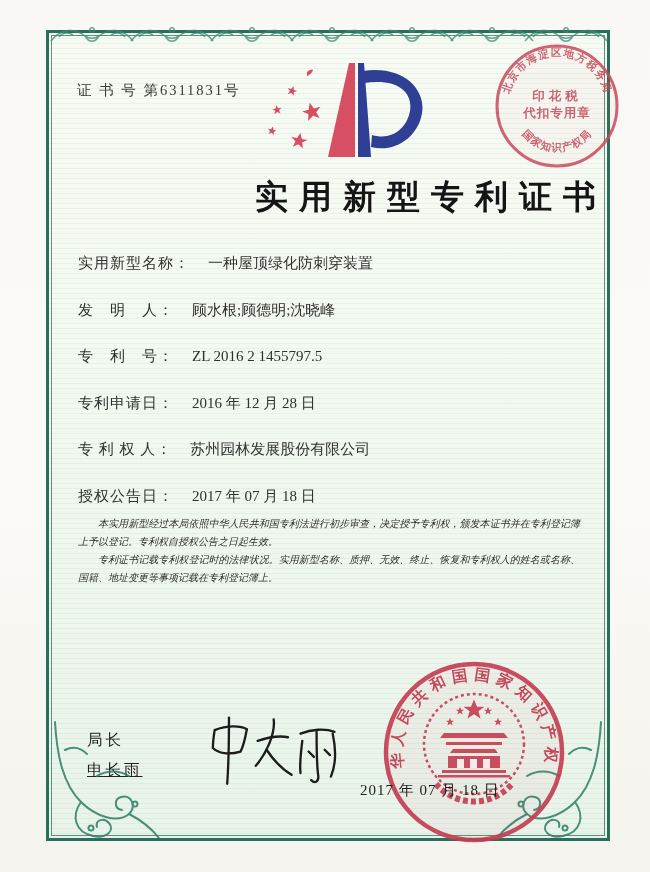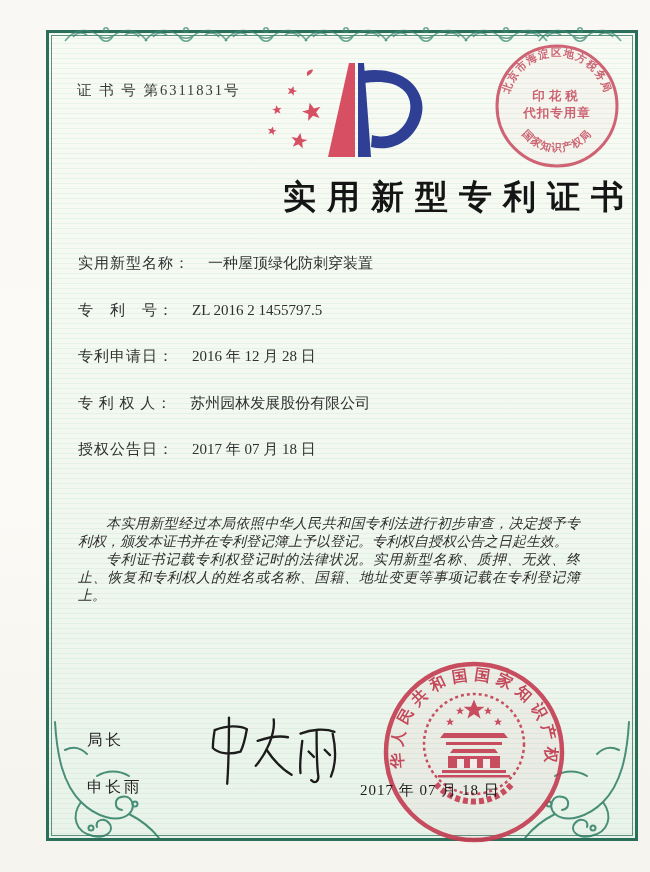--- a/index.html
+++ b/index.html
@@ -4,37 +4,37 @@
 <style>
   html,body{margin:0;padding:0;}
   body{width:650px;height:872px;background:#efeeea;}
   .photo{position:relative;width:650px;height:872px;overflow:hidden;
          background:linear-gradient(180deg,#f9f8f4 0%,#fbfaf6 55%,#f4f3ee 100%);
          font-family:"Liberation Serif","DejaVu Serif",serif;color:#2a2a2a;}
   .frame{position:absolute;left:46px;top:30px;width:558px;height:805px;
          border:3px solid #2b6e59;
          background:
            repeating-linear-gradient(180deg, rgba(150,205,175,.16) 0 1px, rgba(255,255,255,0) 1px 5px),
-           linear-gradient(180deg,#f8fbf4 0%,#f2f8f0 55%,#e9f3ea 100%); padding-left: 28px;}
+           linear-gradient(180deg,#f8fbf4 0%,#f2f8f0 55%,#e9f3ea 100%);}
   .frame::after{content:"";position:absolute;inset:2px;border:1px solid rgba(43,110,89,.75);pointer-events:none;}
   .cert-number{position:absolute;left:28px;top:48px;font-size:14.5px;letter-spacing:2px;color:#3a3a3a;}
   .logo{position:absolute;left:206px;top:22px;}
   .title{position:absolute;left:0;top:142px;width:100%;text-align:right;
          font-size:33px;font-weight:bold;letter-spacing:11px;color:#151515;}
   .fields{position:absolute;left:29px;top:221px;width:505px;}
   .field{height:46.5px;font-size:15px;color:#303030;white-space:nowrap;}
   .field .flabel{letter-spacing:1px;margin-right:18px;}
   .bodytext{position:absolute;left:29px;top:482px;width:502px;
-            font-size:14px;line-height:18px;text-align:justify;color:#2e2e2e;
+            font-size:10px;line-height:18px;text-align:justify;color:#2e2e2e;
             font-style:italic;}
   .bodytext p{margin:0;text-indent:2em;}
   .sig-label{position:absolute;left:38px;font-family:"Liberation Sans","DejaVu Sans",sans-serif;
              font-size:15.5px;letter-spacing:3px;color:#222;}
   .sig-title{top:697px;}
-  .sig-name{top:744px;}
+  .sig-name{top:727px;text-decoration:underline;}
   .sig-script{position:absolute;left:146px;top:680px;}
   .footer{position:absolute;left:0;top:789px;width:100%;text-align:center;
           font-size:12.5px;letter-spacing:1px;color:#3c3c3c;}
   .tax-stamp{position:absolute;left:483px;top:32px;z-index:6;}
   .main-seal{position:absolute;left:378px;top:656px;z-index:4;}
   .seal-date{position:absolute;left:360px;top:781px;z-index:5;font-size:15px;
              letter-spacing:1px;color:#1d1d1d;}
   .corner-fl{position:absolute;bottom:-4px;z-index:1;}
   .corner-left{left:-4px;}
   .corner-right{right:-4px;transform:scaleX(-1);}
@@ -111,20 +111,23 @@
       </g>
     </svg>
 
     <div class="title">实用新型专利证书</div>
 
     <div class="fields">
       <div class="field">
         <span class="flabel">实用新型名称：</span><span>一种屋顶绿化防刺穿装置</span>
       </div>
       <div class="field">
+        <span class="flabel">发　明　人：</span><span>顾水根;顾德明;沈晓峰</span>
+      </div>
+      <div class="field">
         <span class="flabel">专　利　号：</span><span>ZL 2016 2 1455797.5</span>
       </div>
       <div class="field">
         <span class="flabel">专利申请日：</span><span>2016 年 12 月 28 日</span>
       </div>
       <div class="field">
         <span class="flabel">专 利 权 人：</span><span>苏州园林发展股份有限公司</span>
       </div>
       <div class="field">
         <span class="flabel">授权公告日：</span><span>2017 年 07 月 18 日</span>

